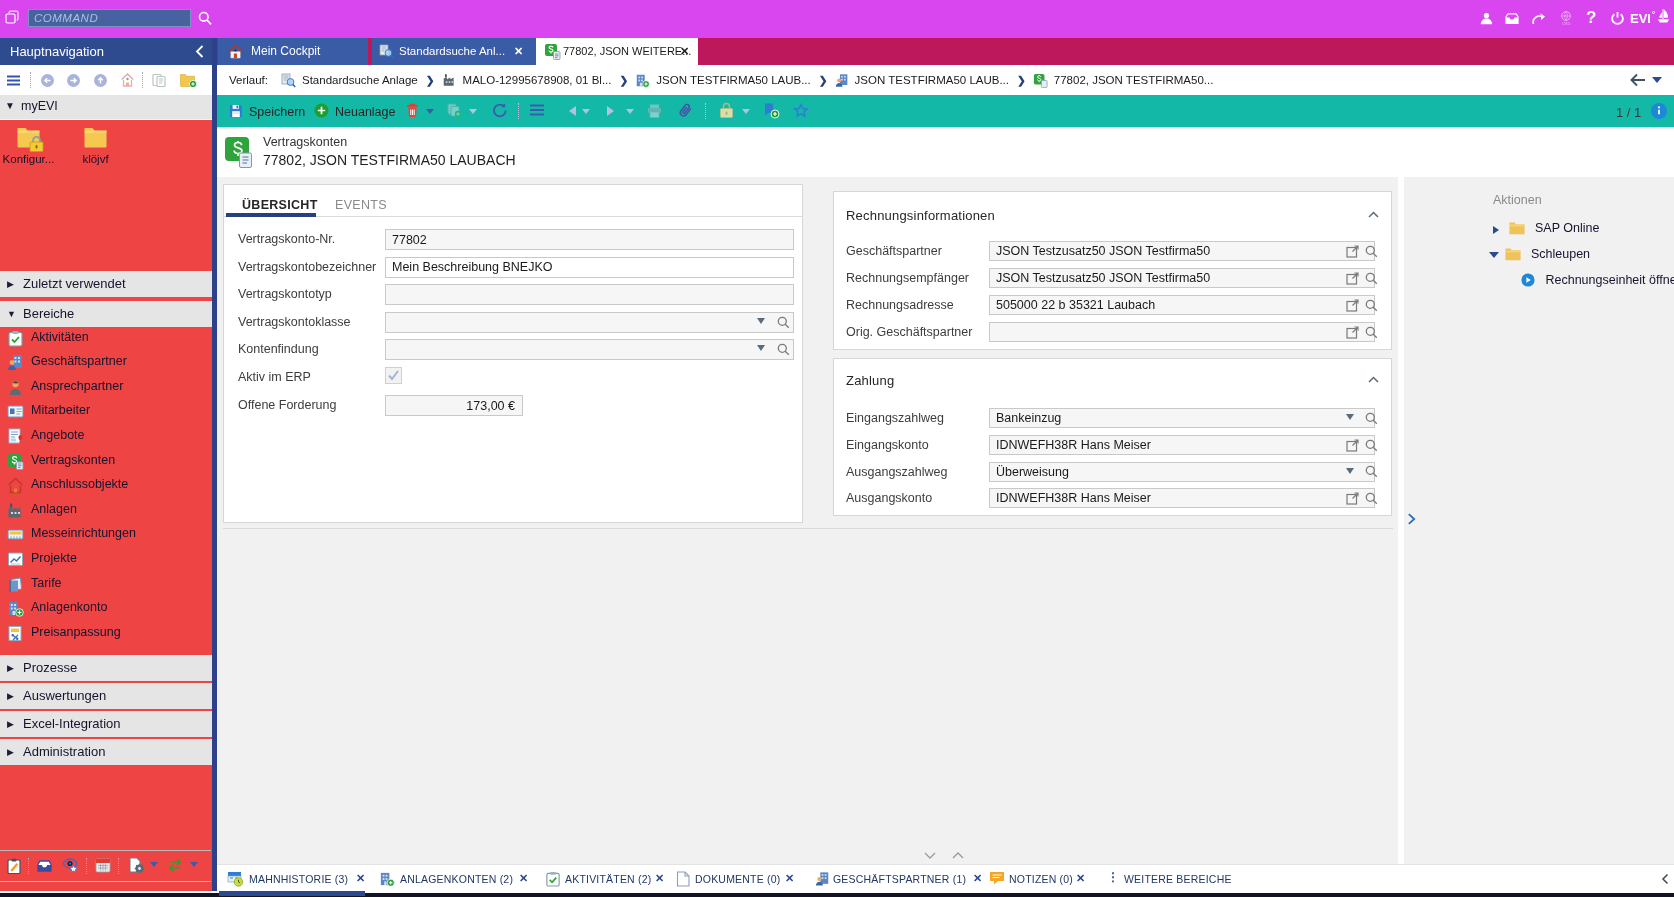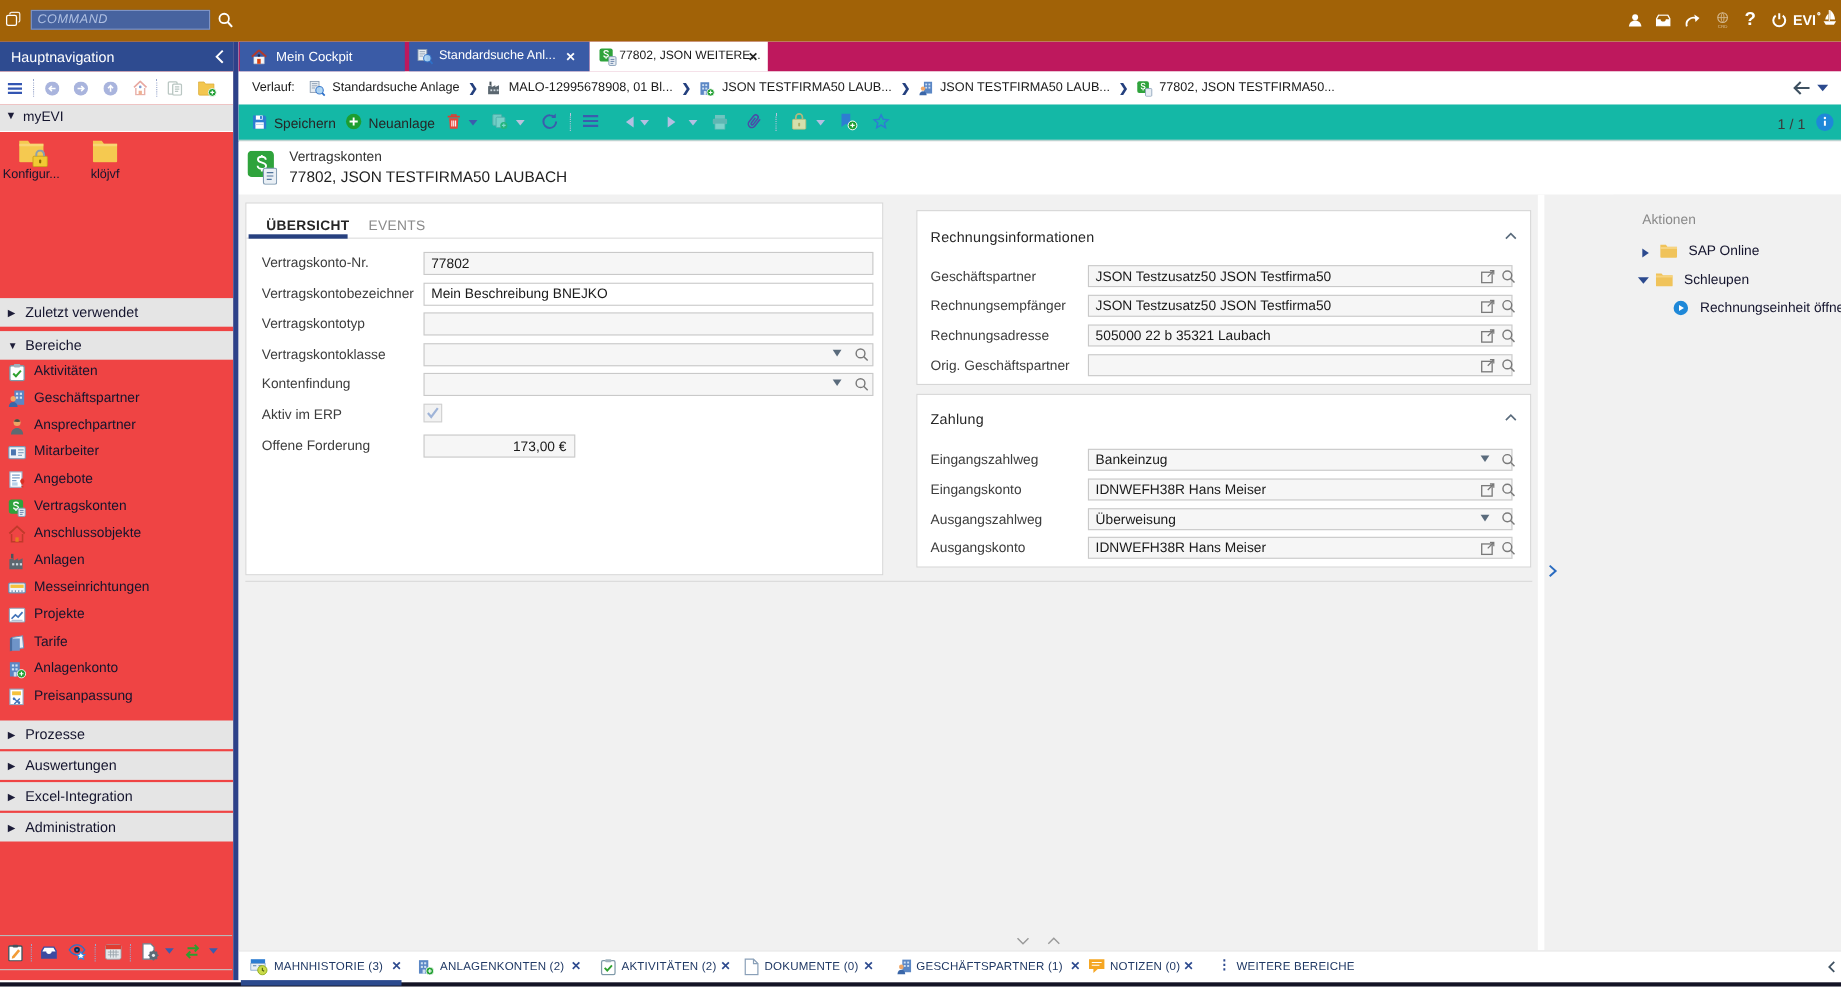--- a/index.html
+++ b/index.html
@@ -1,21 +1,21 @@
 <!DOCTYPE html>
 <html><head>
 <meta charset="utf-8">
 <style>
 *{margin:0;padding:0;box-sizing:border-box}
 html,body{width:1674px;height:897px;overflow:hidden}
 body{font-family:"Liberation Sans",sans-serif;position:relative;background:#fff;font-size:12px;color:#222}
 .abs{position:absolute}
 svg{display:block}
 
-#topbar{left:0;top:0;width:1674px;height:38px;background:#a16207}
+#topbar{left:0;top:0;width:1674px;height:38px;background:#d946ef}
 #cmdbox{left:28px;top:9px;width:163px;height:18px;background:#47639f;border:1px solid #7e93c5;color:#aebfe2;font-style:italic;font-size:11.5px;line-height:16px;padding-left:5px;letter-spacing:.5px}
 
 #side{left:0;top:38px;width:212px;height:853px;background:#ef4444}
 #sidehead{left:0;top:0;width:212px;height:27px;background:#2e4b90;color:#fff;font-size:13px;line-height:27px;padding-left:10px}
 #sidetools{left:0;top:27px;width:212px;height:30px;background:#fff}
 #myevi{left:0;top:57px;width:212px;height:25px;background:#e5e5e5;border-bottom:1px solid #fff}
 .secbar{left:0;width:212px;height:26px;background:#e5e5e5;color:#14142d;font-size:13px;line-height:26px}
 .secbar .tri{display:inline-block;width:14px;margin-left:7px;color:#1c1c38;font-size:9px;vertical-align:1px}
 .secbar b{font-weight:normal;margin-left:2px}
 .navitem{left:0;width:212px;height:24.6px;display:flex;align-items:flex-start}

